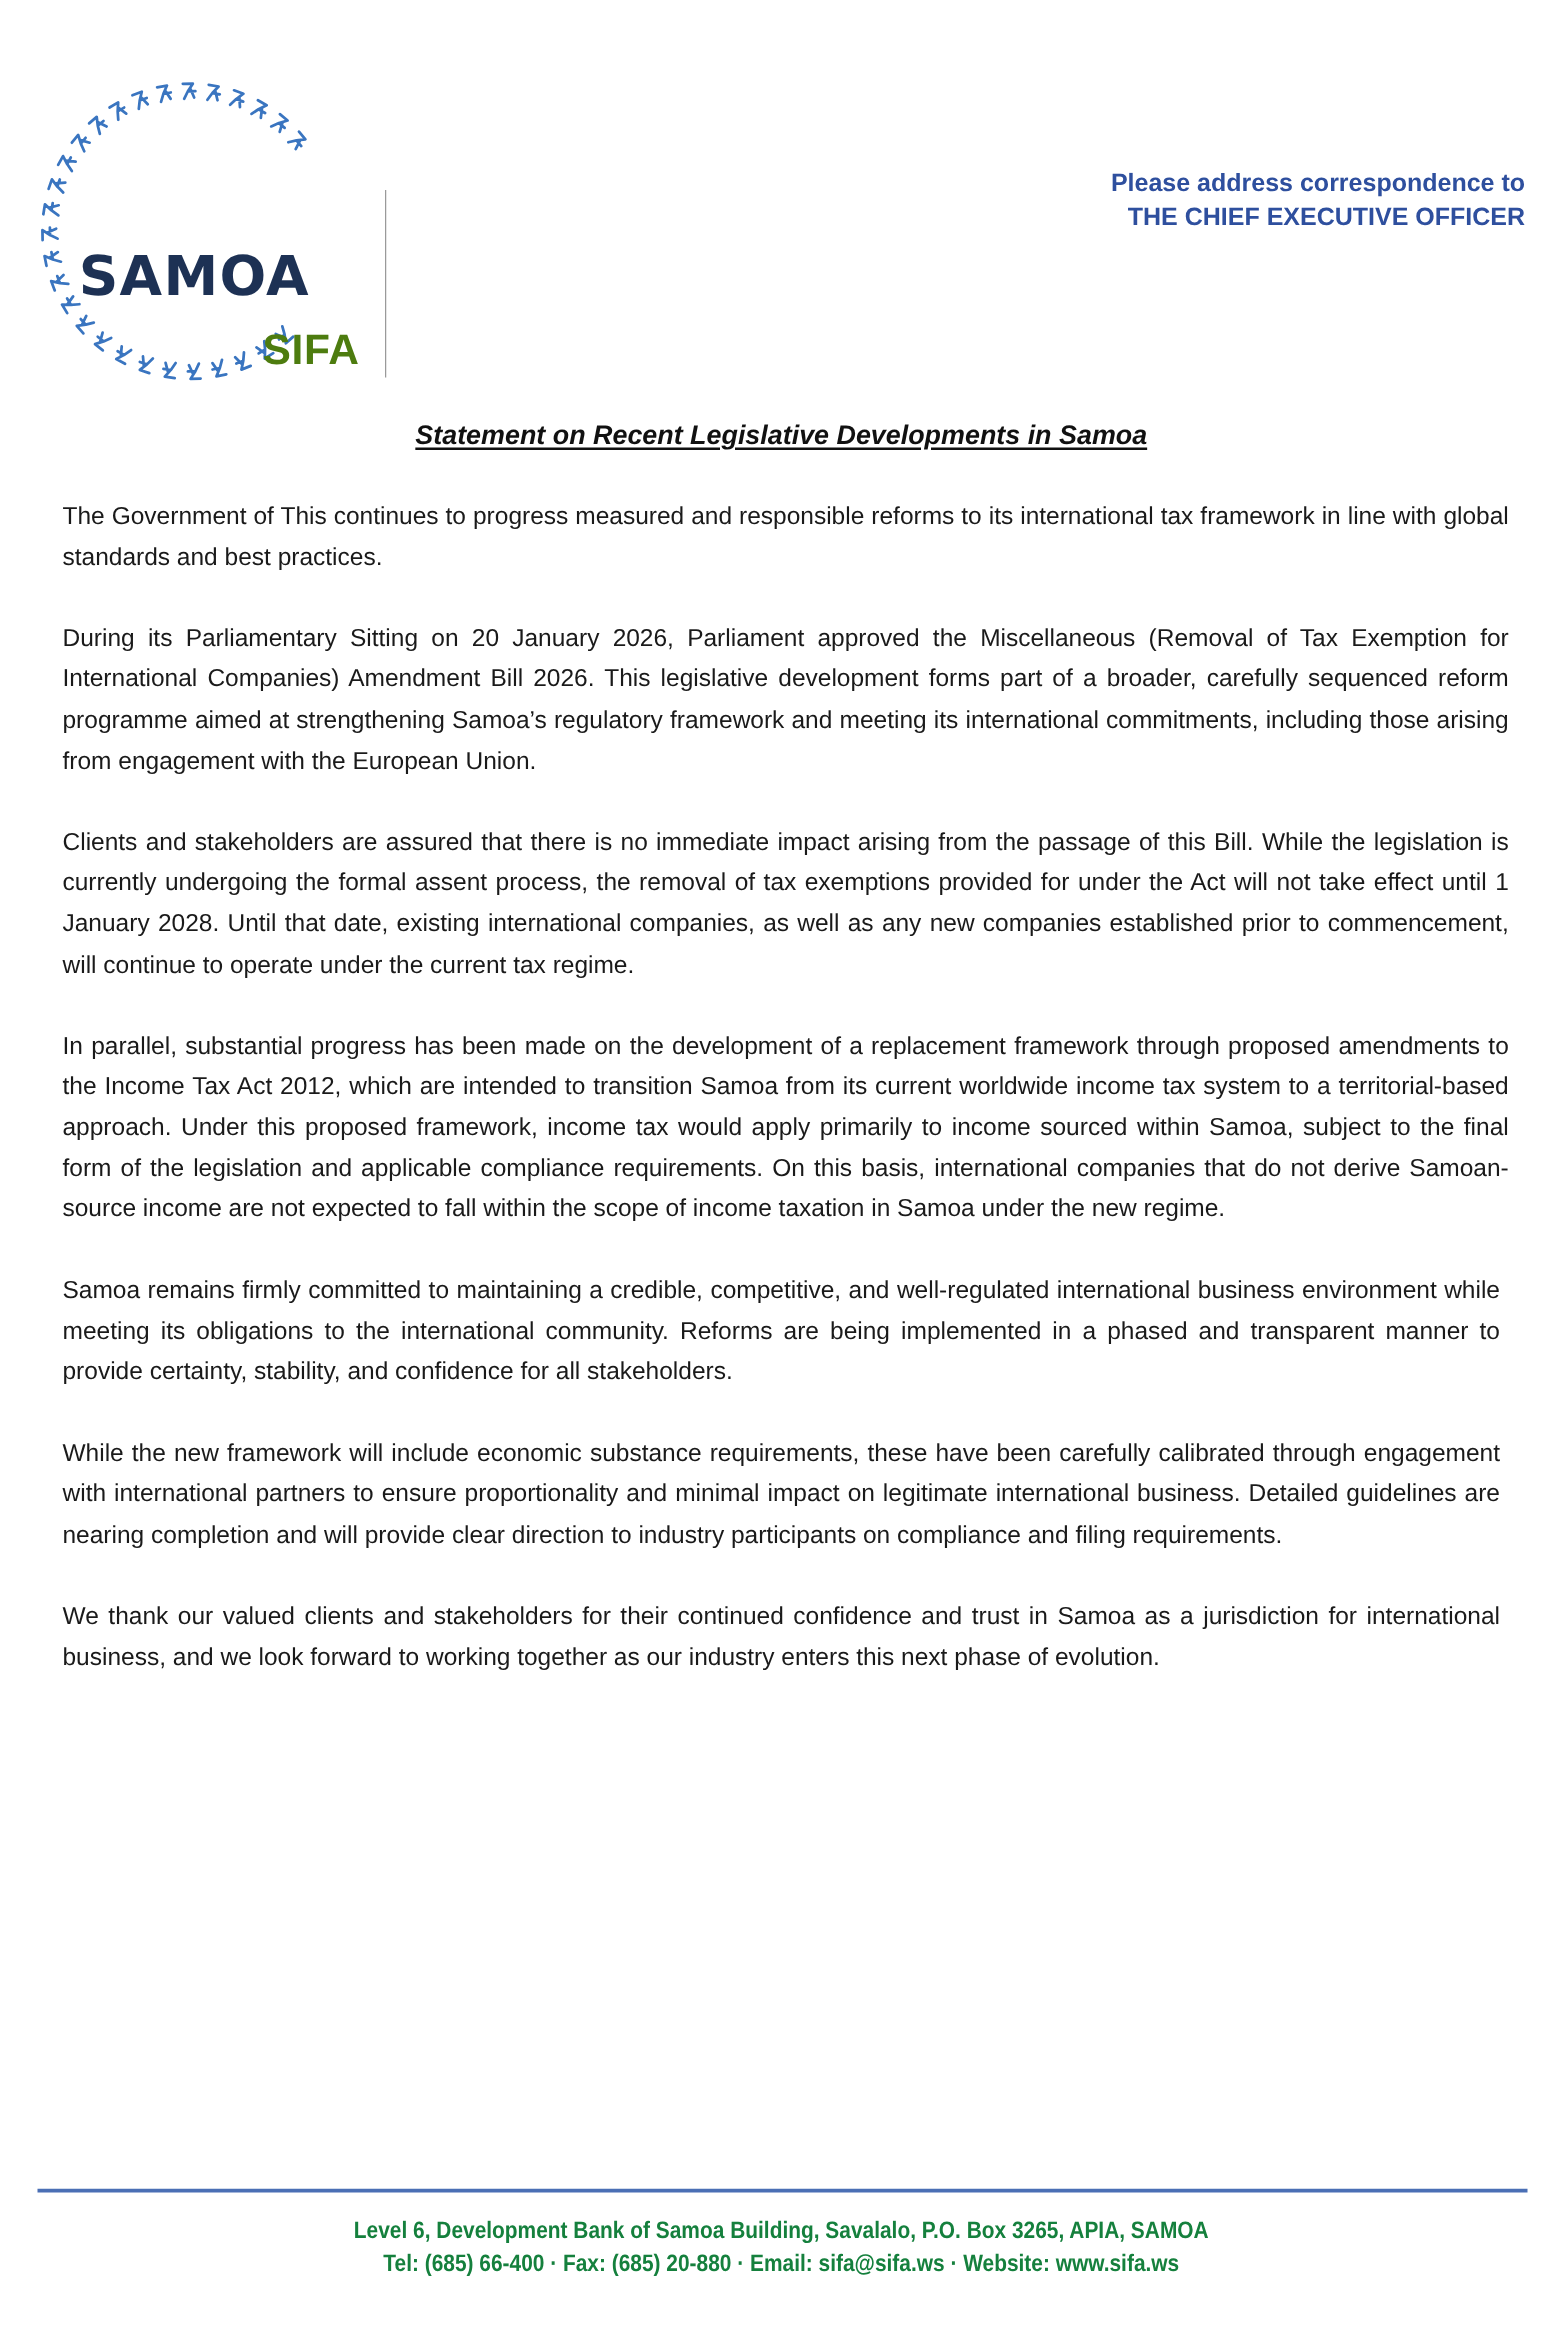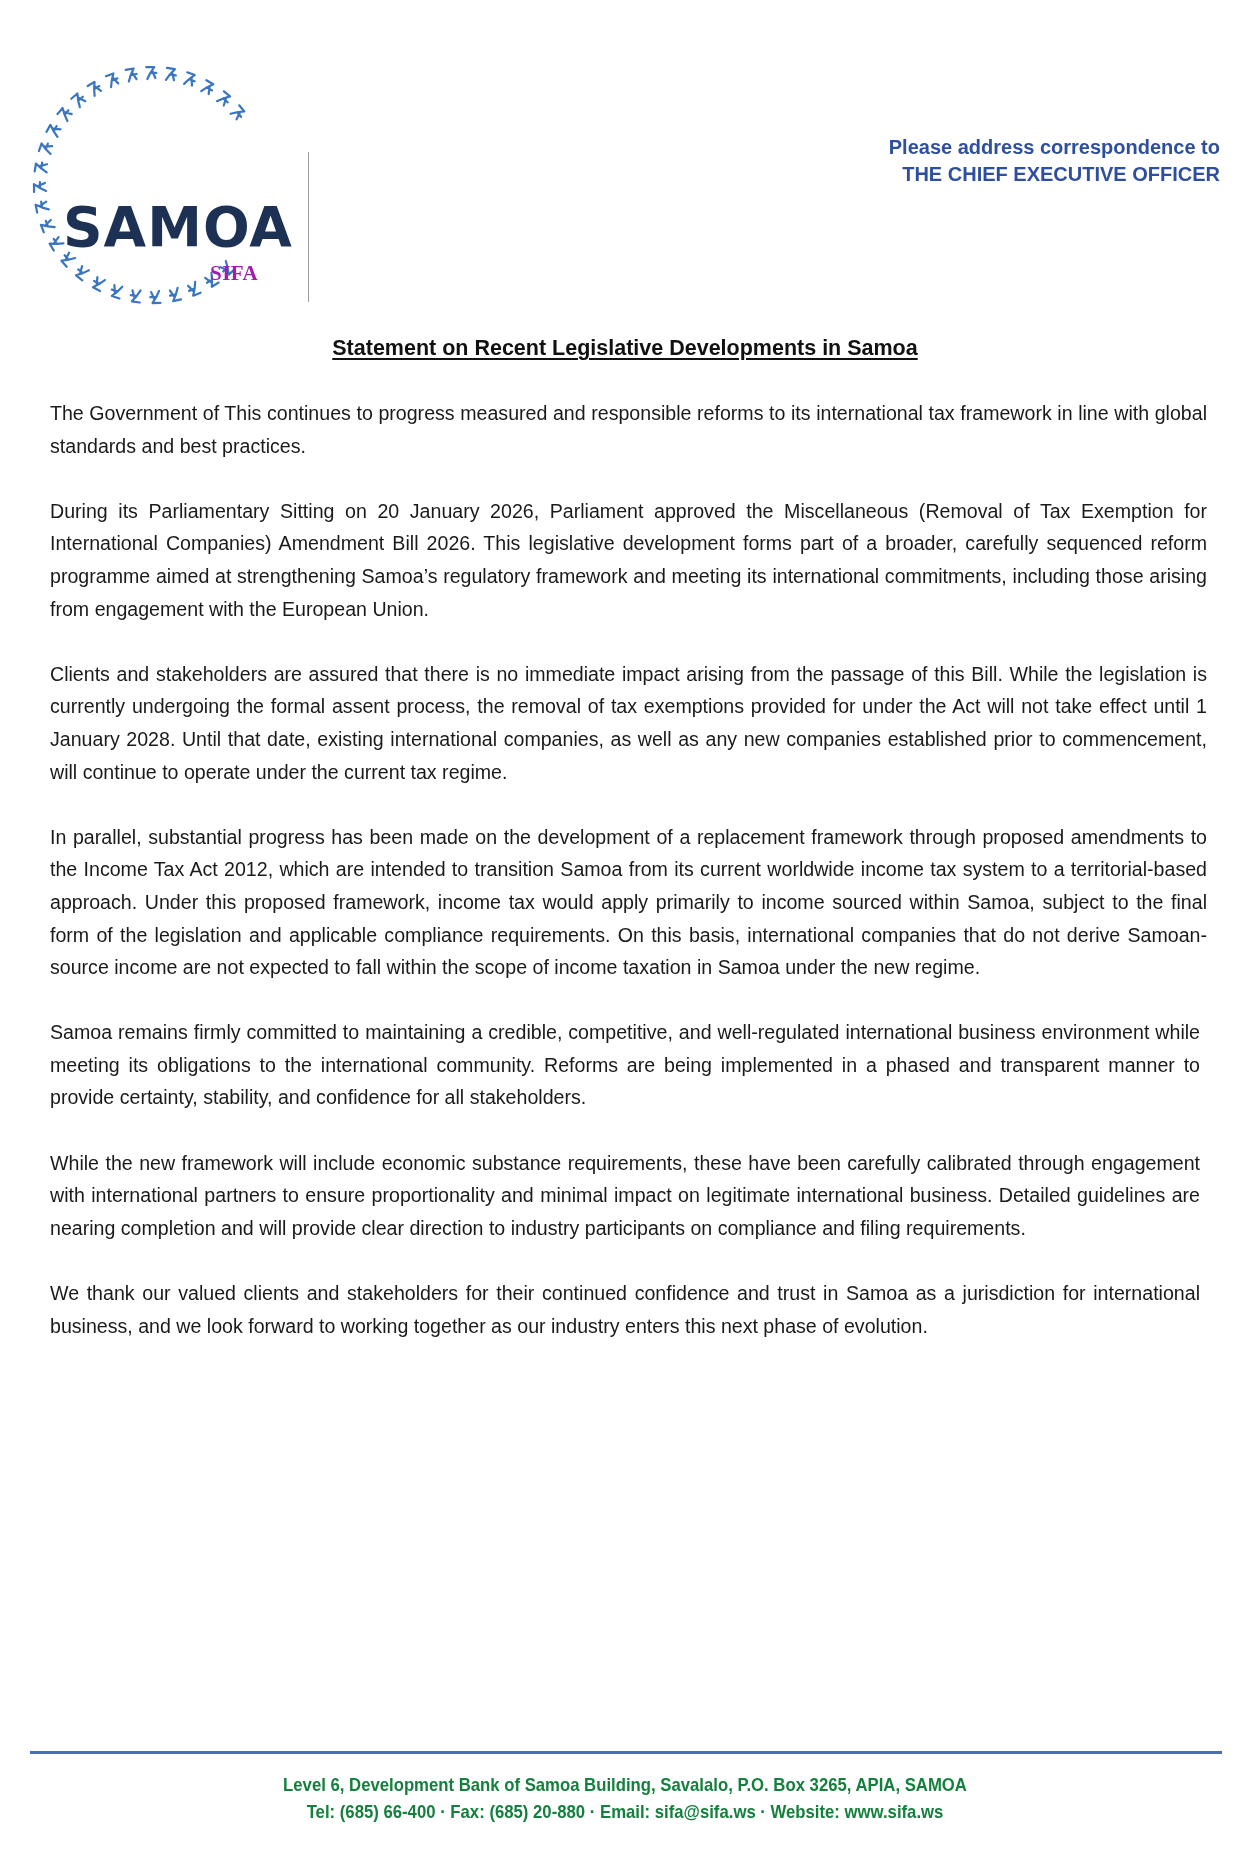--- a/index.html
+++ b/index.html
@@ -1,28 +1,28 @@
 <!DOCTYPE html>
 <html><head>
 <meta charset="utf-8">
 <style>
   html, body { margin: 0; padding: 0; background: #ffffff; }
   body { width: 1250px; height: 1875px; position: relative; overflow: hidden; font-family: "Liberation Sans", sans-serif; }
 
   .logo { position: absolute; left: 30px; top: 60px; width: 420px; height: 250px; }
   .logo-ring { position: absolute; left: 0; top: 0; width: 260px; height: 250px; }
-  .logo-word { position: absolute; left: 33px; top: 140px; font-family: "DejaVu Sans", sans-serif; font-weight: bold; font-size: 55px; letter-spacing: 1px; color: #1d3154; line-height: 1; }
-  .logo-sub { position: absolute; left: 180px; top: 203px; font-family: Liberation Serif, serif; font-weight: bold; font-size: 21px; color: #a21caf; line-height: 1; letter-spacing: 0.5px; }
+  .logo-word { position: absolute; left: 33px; top: 140px; font-family: "DejaVu Sans", sans-serif; font-weight: bold; font-size: 44px; letter-spacing: 1px; color: #1d3154; line-height: 1; }
+  .logo-sub { position: absolute; left: 180px; top: 203px; font-family: Liberation Sans, sans-serif; font-weight: bold; font-size: 34px; color: #4d7c0f; line-height: 1; letter-spacing: 0.5px; }
   .logo-divider { position: absolute; left: 278px; top: 92px; width: 1px; height: 150px; background: #9a9a9a; }
   .logo-name { position: absolute; left: 298px; top: 96px; font-family: "Liberation Sans", sans-serif; font-size: 23.5px; color: #b32025; line-height: 31px; }
   .logo-name div { white-space: nowrap; }
 
   .correspondence { position: absolute; right: 30px; top: 134px; text-align: right; font-family: "Liberation Sans", sans-serif; font-weight: bold; font-size: 20px; color: #2e4f9e; line-height: 27px; margin-left: 20px; }
 
-  .title { position: absolute; left: 0; right: 0; top: 336px; text-align: center; font-family: "Liberation Sans", sans-serif; font-weight: bold; font-size: 21.5px; color: #111; text-decoration: underline; text-underline-offset: 3px; }
+  .title { position: absolute; left: 0; right: 0; top: 336px; text-align: center; font-family: "Liberation Sans", sans-serif; font-weight: bold; font-size: 21.5px; color: #111; text-decoration: underline; text-underline-offset: 3px; font-style: italic; }
 
   .body-text { position: absolute; left: 50px; width: 1157px; top: 397px; font-family: "Liberation Sans", sans-serif; font-size: 19.6px; line-height: 32.6px; color: #1a1a1a; }
   .body-text p { margin: 0 0 32.6px 0; text-align: justify; text-align-last: left; }
   .body-text p.narrow { width: 1150px; }
   .date { text-decoration: underline; text-underline-offset: 3px; }
 
   .footer-rule { position: absolute; left: 30px; width: 1192px; top: 1751px; height: 3px; background: #4a6fb5; }
   .footer { position: absolute; left: 0; right: 0; top: 1771px; text-align: center; font-family: "Liberation Sans", sans-serif; font-weight: bold; font-size: 19px; color: #15803d; line-height: 27px; }
   .footer div { transform: scaleX(0.88); transform-origin: 50% 50%; white-space: nowrap; }
 </style>

